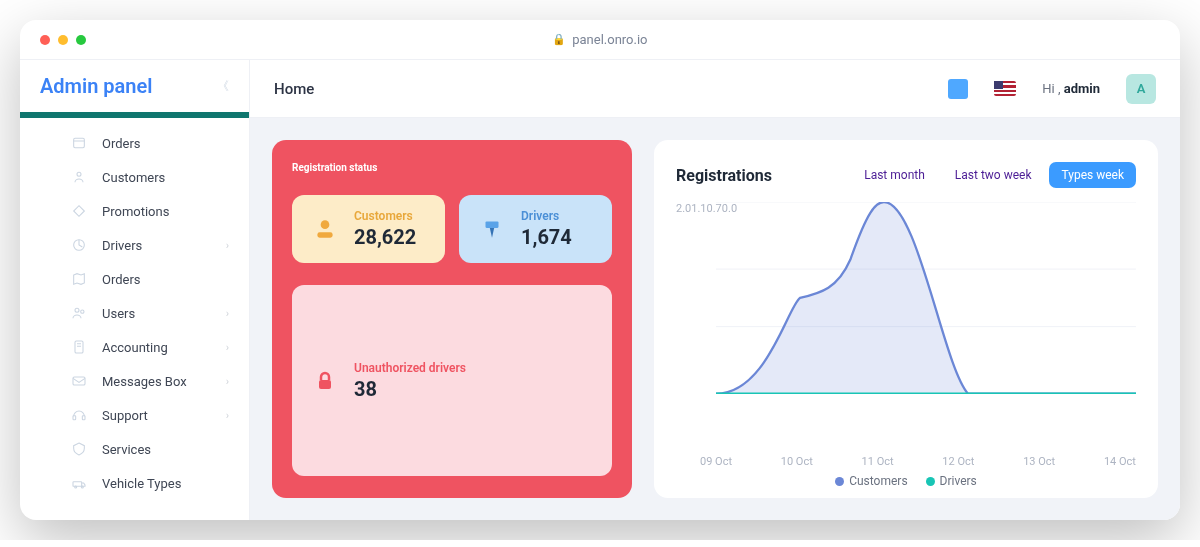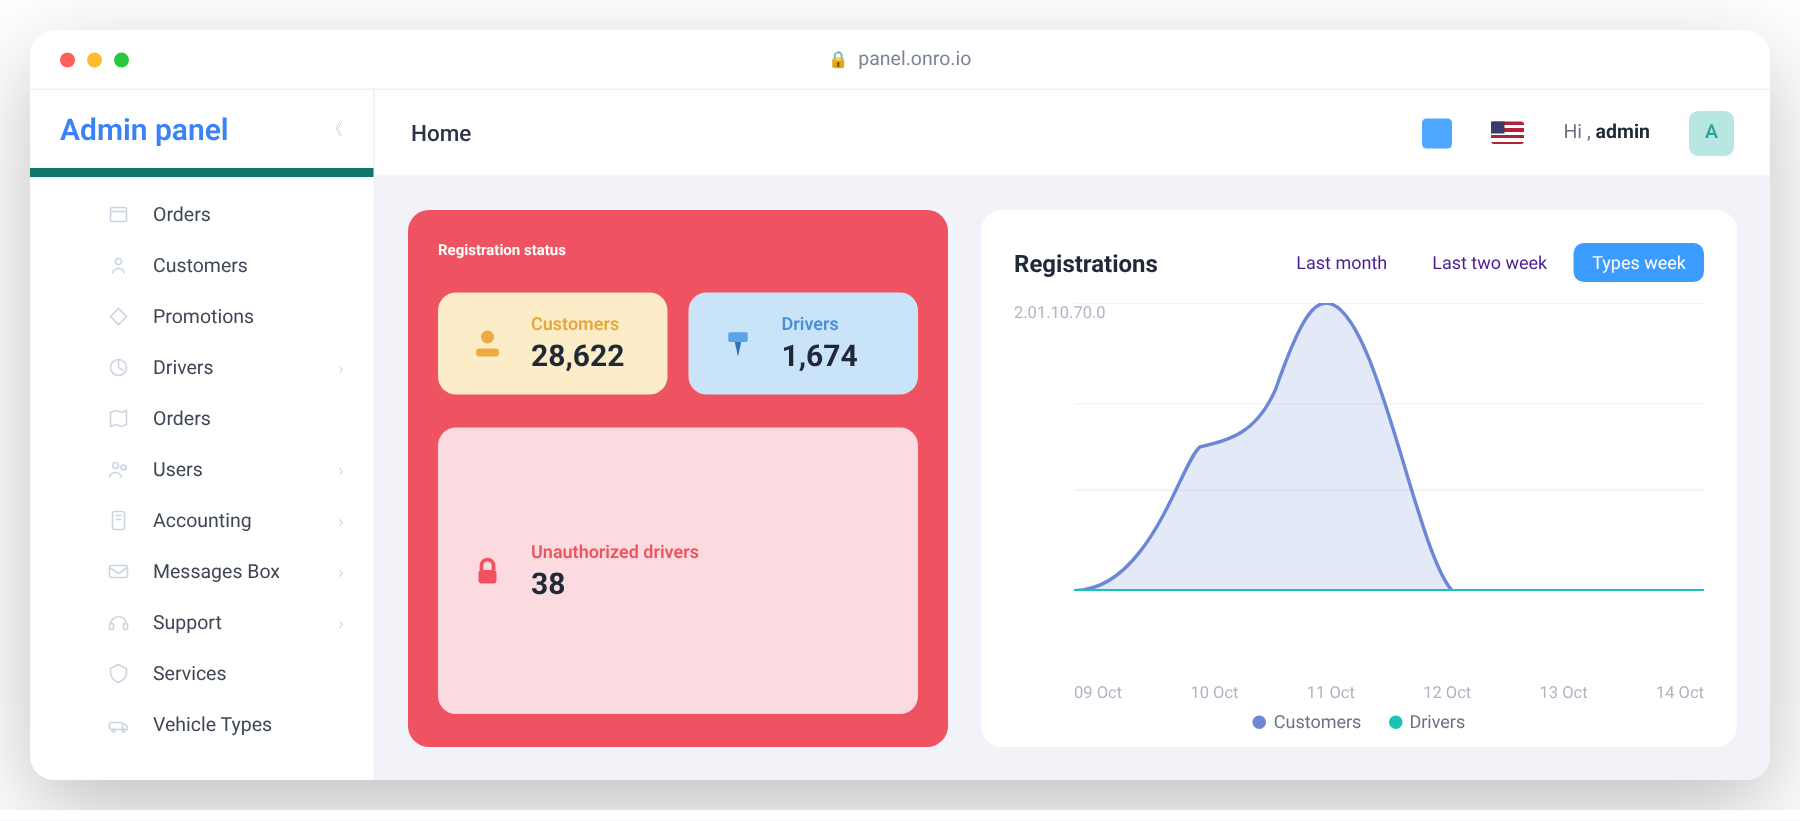--- a/index.html
+++ b/index.html
@@ -49,21 +49,21 @@
 .card-chart { flex:1; background:#fff; border-radius:14px; padding:22px; display:flex; flex-direction:column; }
 .chart-head { display:flex; align-items:center; }
 .chart-title { font-size:16px; font-weight:700; color:#1f2937; }
 .range-tabs { margin-left:auto; display:flex; gap:6px; }
 .range-tab { padding:6px 12px; border-radius:7px; font-size:12px; color:#4c1d95; cursor:pointer; }
 .range-tab.active { background:#3b9bff; color:#fff; }
 .chart-area { flex:1; position:relative; margin-top:14px; }
 .ylabels { position:absolute; left:0; top:0; bottom:26px; width:34px; display:flex; flex-direction:row; justify-content:space-between; }
 .ylab { font-size:11px; color:#adb4c2; text-align:right; }
 .chart-svg { position:absolute; left:40px; right:0; top:0; bottom:26px; }
-.xlabels { position:absolute; bottom:8px; left:40px; right:0; display:flex; justify-content:space-between; }
+.xlabels { position:absolute; bottom:8px; left:24px; right:0; display:flex; justify-content:space-between; }
 .xlab { font-size:11px; color:#adb4c2; }
 .legend { position:absolute; bottom:-12px; left:0; right:0; display:flex; gap:18px; justify-content:center; font-size:12px; color:#6b7280; }
 .legend span { display:flex; align-items:center; gap:5px; }
 .ldot { width:9px; height:9px; border-radius:50%; }
 svg.nav-svg{width:16px;height:16px;stroke:#cbd5e1;fill:none;stroke-width:1.6;}
 </style>
 </head>
 <body>
 
 <div class="window">

